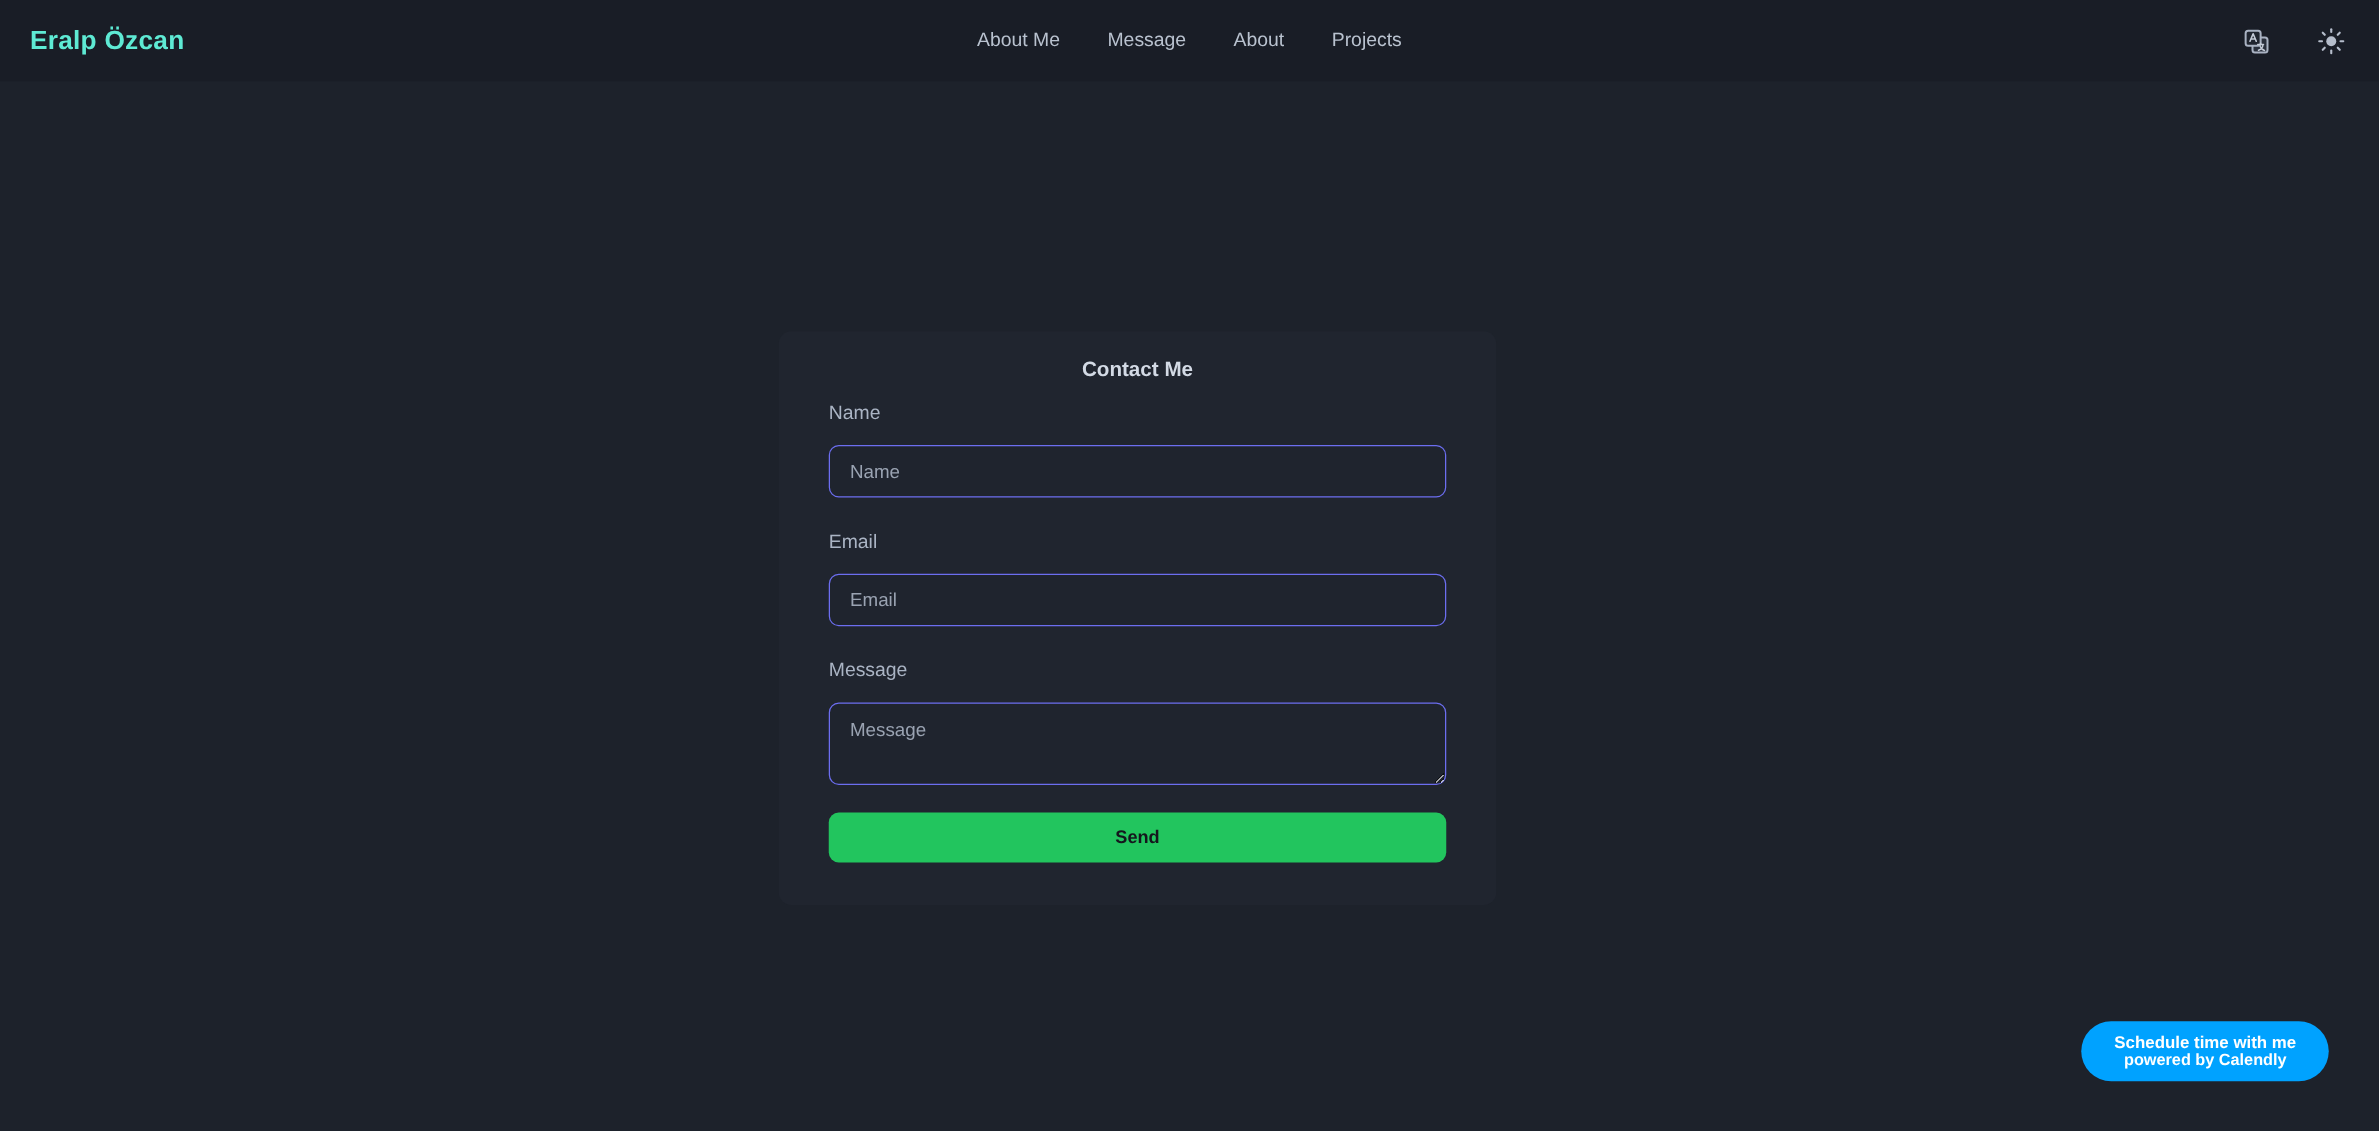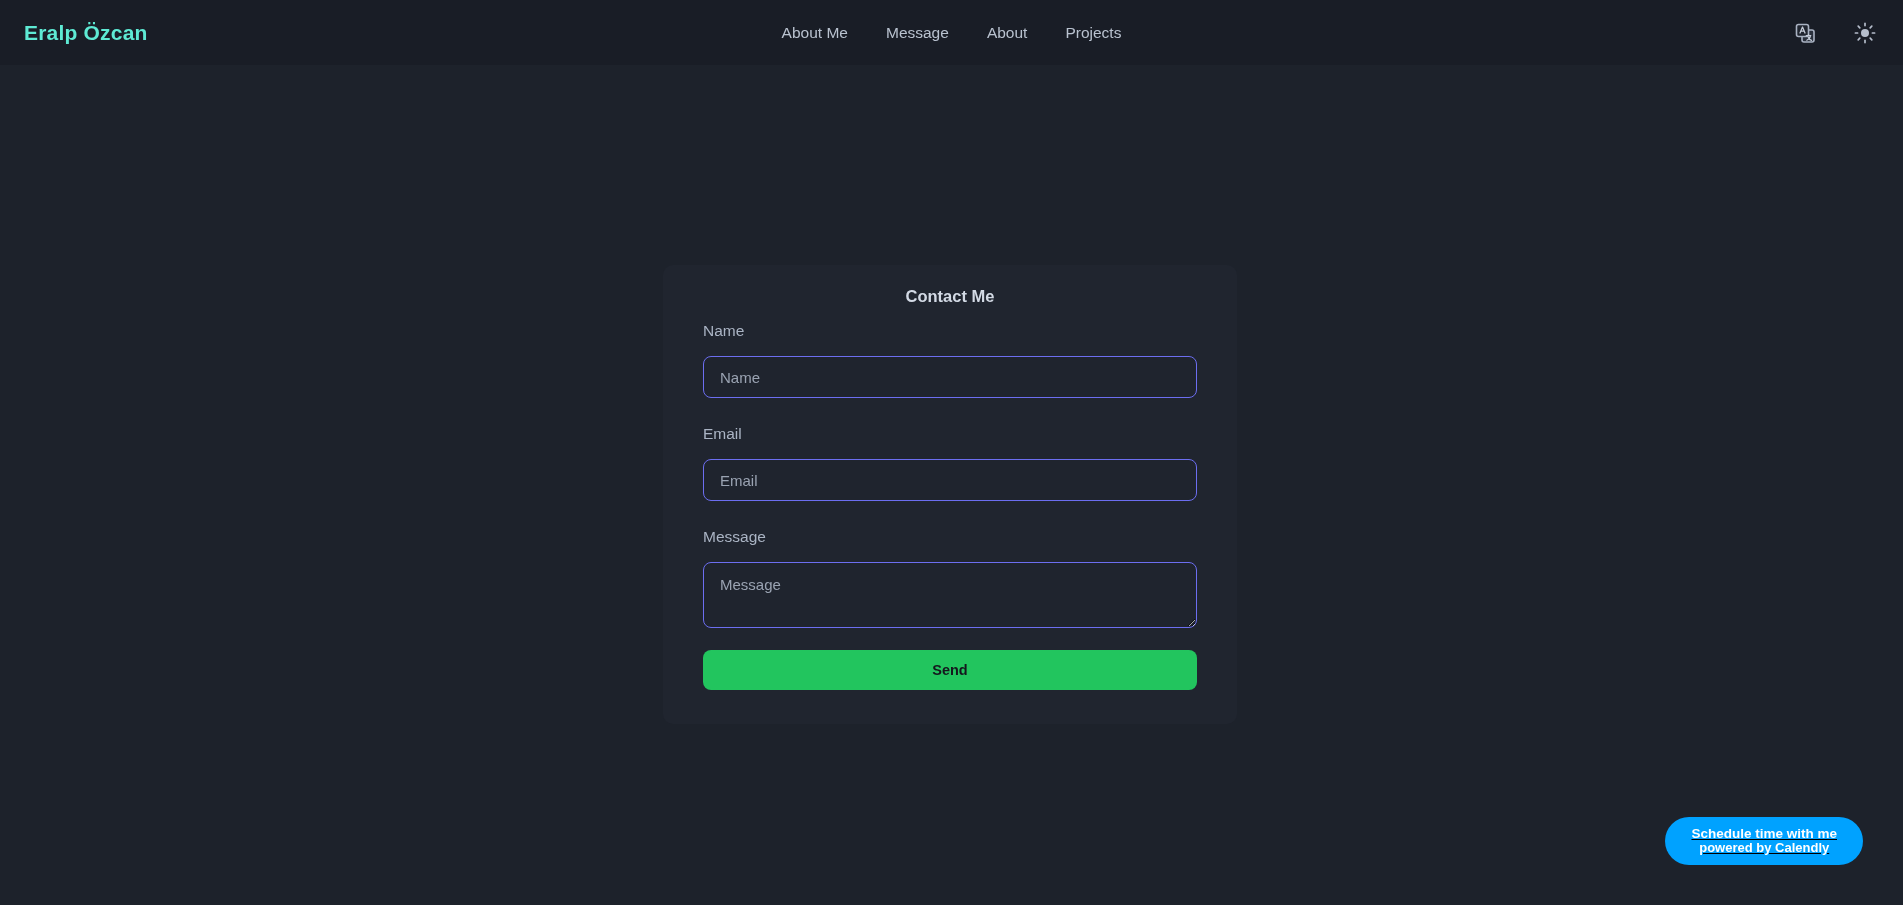--- a/index.html
+++ b/index.html
@@ -76,21 +76,21 @@
 
   
   .main-area {
     position: relative;
     width: 100%;
     height: calc(905px - 65px);
   }
 
   .contact-card {
     position: absolute;
-    left: 663px;
+    left: 623px;
     top: 200px;
     width: 574px;
     background: #20252f;
     border-radius: 10px;
     padding: 22px 40px 34px 40px;
   }
 
   .card-title {
     text-align: center;
     font-size: 16.5px;
@@ -154,21 +154,20 @@
     position: absolute;
     right: 40px;
     bottom: 40px;
     background: #00a2ff;
     border-radius: 26px;
     padding: 9px 26px;
     text-align: center;
     cursor: pointer;
     line-height: 1.15;
     border: none;
-    text-decoration: underline;
   }
 
   .calendly-title {
     display: block;
     color: #ffffff;
     font-size: 13.5px;
     font-weight: bold;
   }
 
   .calendly-sub {

